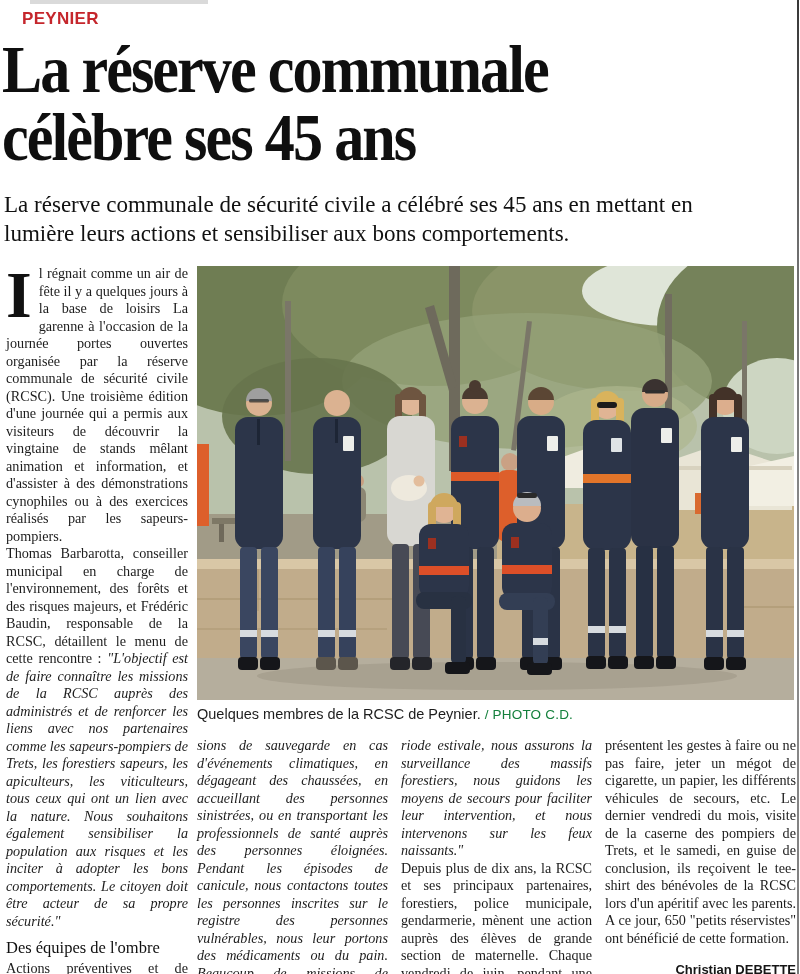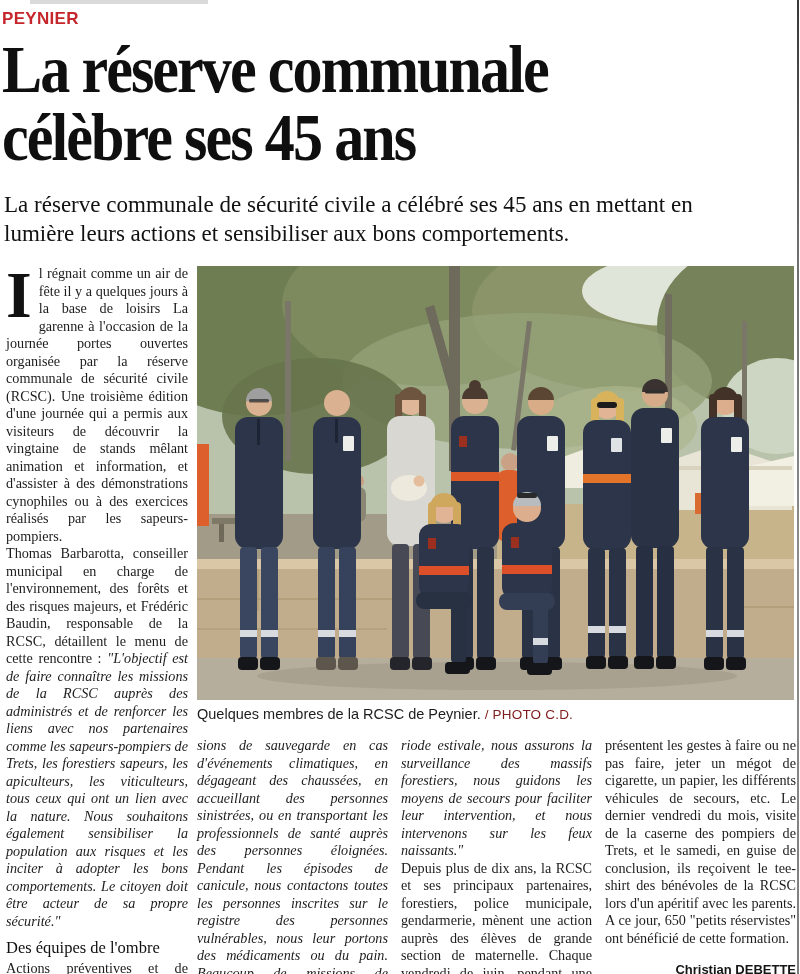--- a/index.html
+++ b/index.html
@@ -6,21 +6,21 @@
   .page{position:relative;width:800px;height:974px;background:#ffffff;overflow:hidden;
         font-family:"Liberation Serif", serif;color:#1c1c1c;}
 
   
   .top-fragment{position:absolute;left:30px;top:0;width:178px;height:4px;background:#dadada;}
 
   
   .edge-rule{position:absolute;top:0;right:1px;width:2px;height:974px;
              background:linear-gradient(#373737,#6d6d6d 25%,#8f8f8f 60%,#7c7c7c);}
 
-  .kicker{position:absolute;left:2px;top:9px;
+  .kicker{position:absolute;left:22px;top:9px;
           font-family:"Liberation Sans",sans-serif;font-weight:700;font-size:17px;
           letter-spacing:.3px;color:#c5262c;}
 
   .headline{position:absolute;left:2px;top:36px;width:760px;
             font-weight:700;font-size:62px;line-height:63px;letter-spacing:-2px;color:#0f0f0f;
             transform:scale(.97,1.08);transform-origin:top left;}
 
   .standfirst{position:absolute;left:4px;top:190px;width:768px;
               font-size:23.5px;line-height:29px;color:#111;
               transform:scaleX(.98);transform-origin:top left;}
@@ -34,21 +34,21 @@
            padding:3px 7px 0 0;color:#111;}
   .subhead{font-weight:400;font-size:16.5px;line-height:19px;text-align:left;
            margin:8px 0 3px 0;color:#101010;}
 
   .photo{position:absolute;left:197px;top:266px;width:597px;height:434px;overflow:hidden;background:#b9c2ab;}
   .photo svg{display:block;}
 
   .caption{position:absolute;left:197px;top:705px;width:597px;
            font-family:"Liberation Sans",sans-serif;font-size:14.5px;line-height:18px;}
   .caption .cap-b{font-weight:400;color:#1d1d1d;}
-  .caption .cap-c{font-weight:400;color:#7f1d1d;font-size:13.5px;letter-spacing:.2px;}
+  .caption .cap-c{font-weight:400;color:#15803d;font-size:13.5px;letter-spacing:.2px;}
 
   .bottomcols{position:absolute;left:197px;top:737px;width:600px;display:flex;gap:13px;}
   .bcol{width:191px;}
   .byline{margin-top:14px;text-align:right;font-family:"Liberation Sans",sans-serif;
           font-weight:700;font-size:13px;color:#151515;}
 </style>
 </head>
 <body>
 
 <div class="page">

